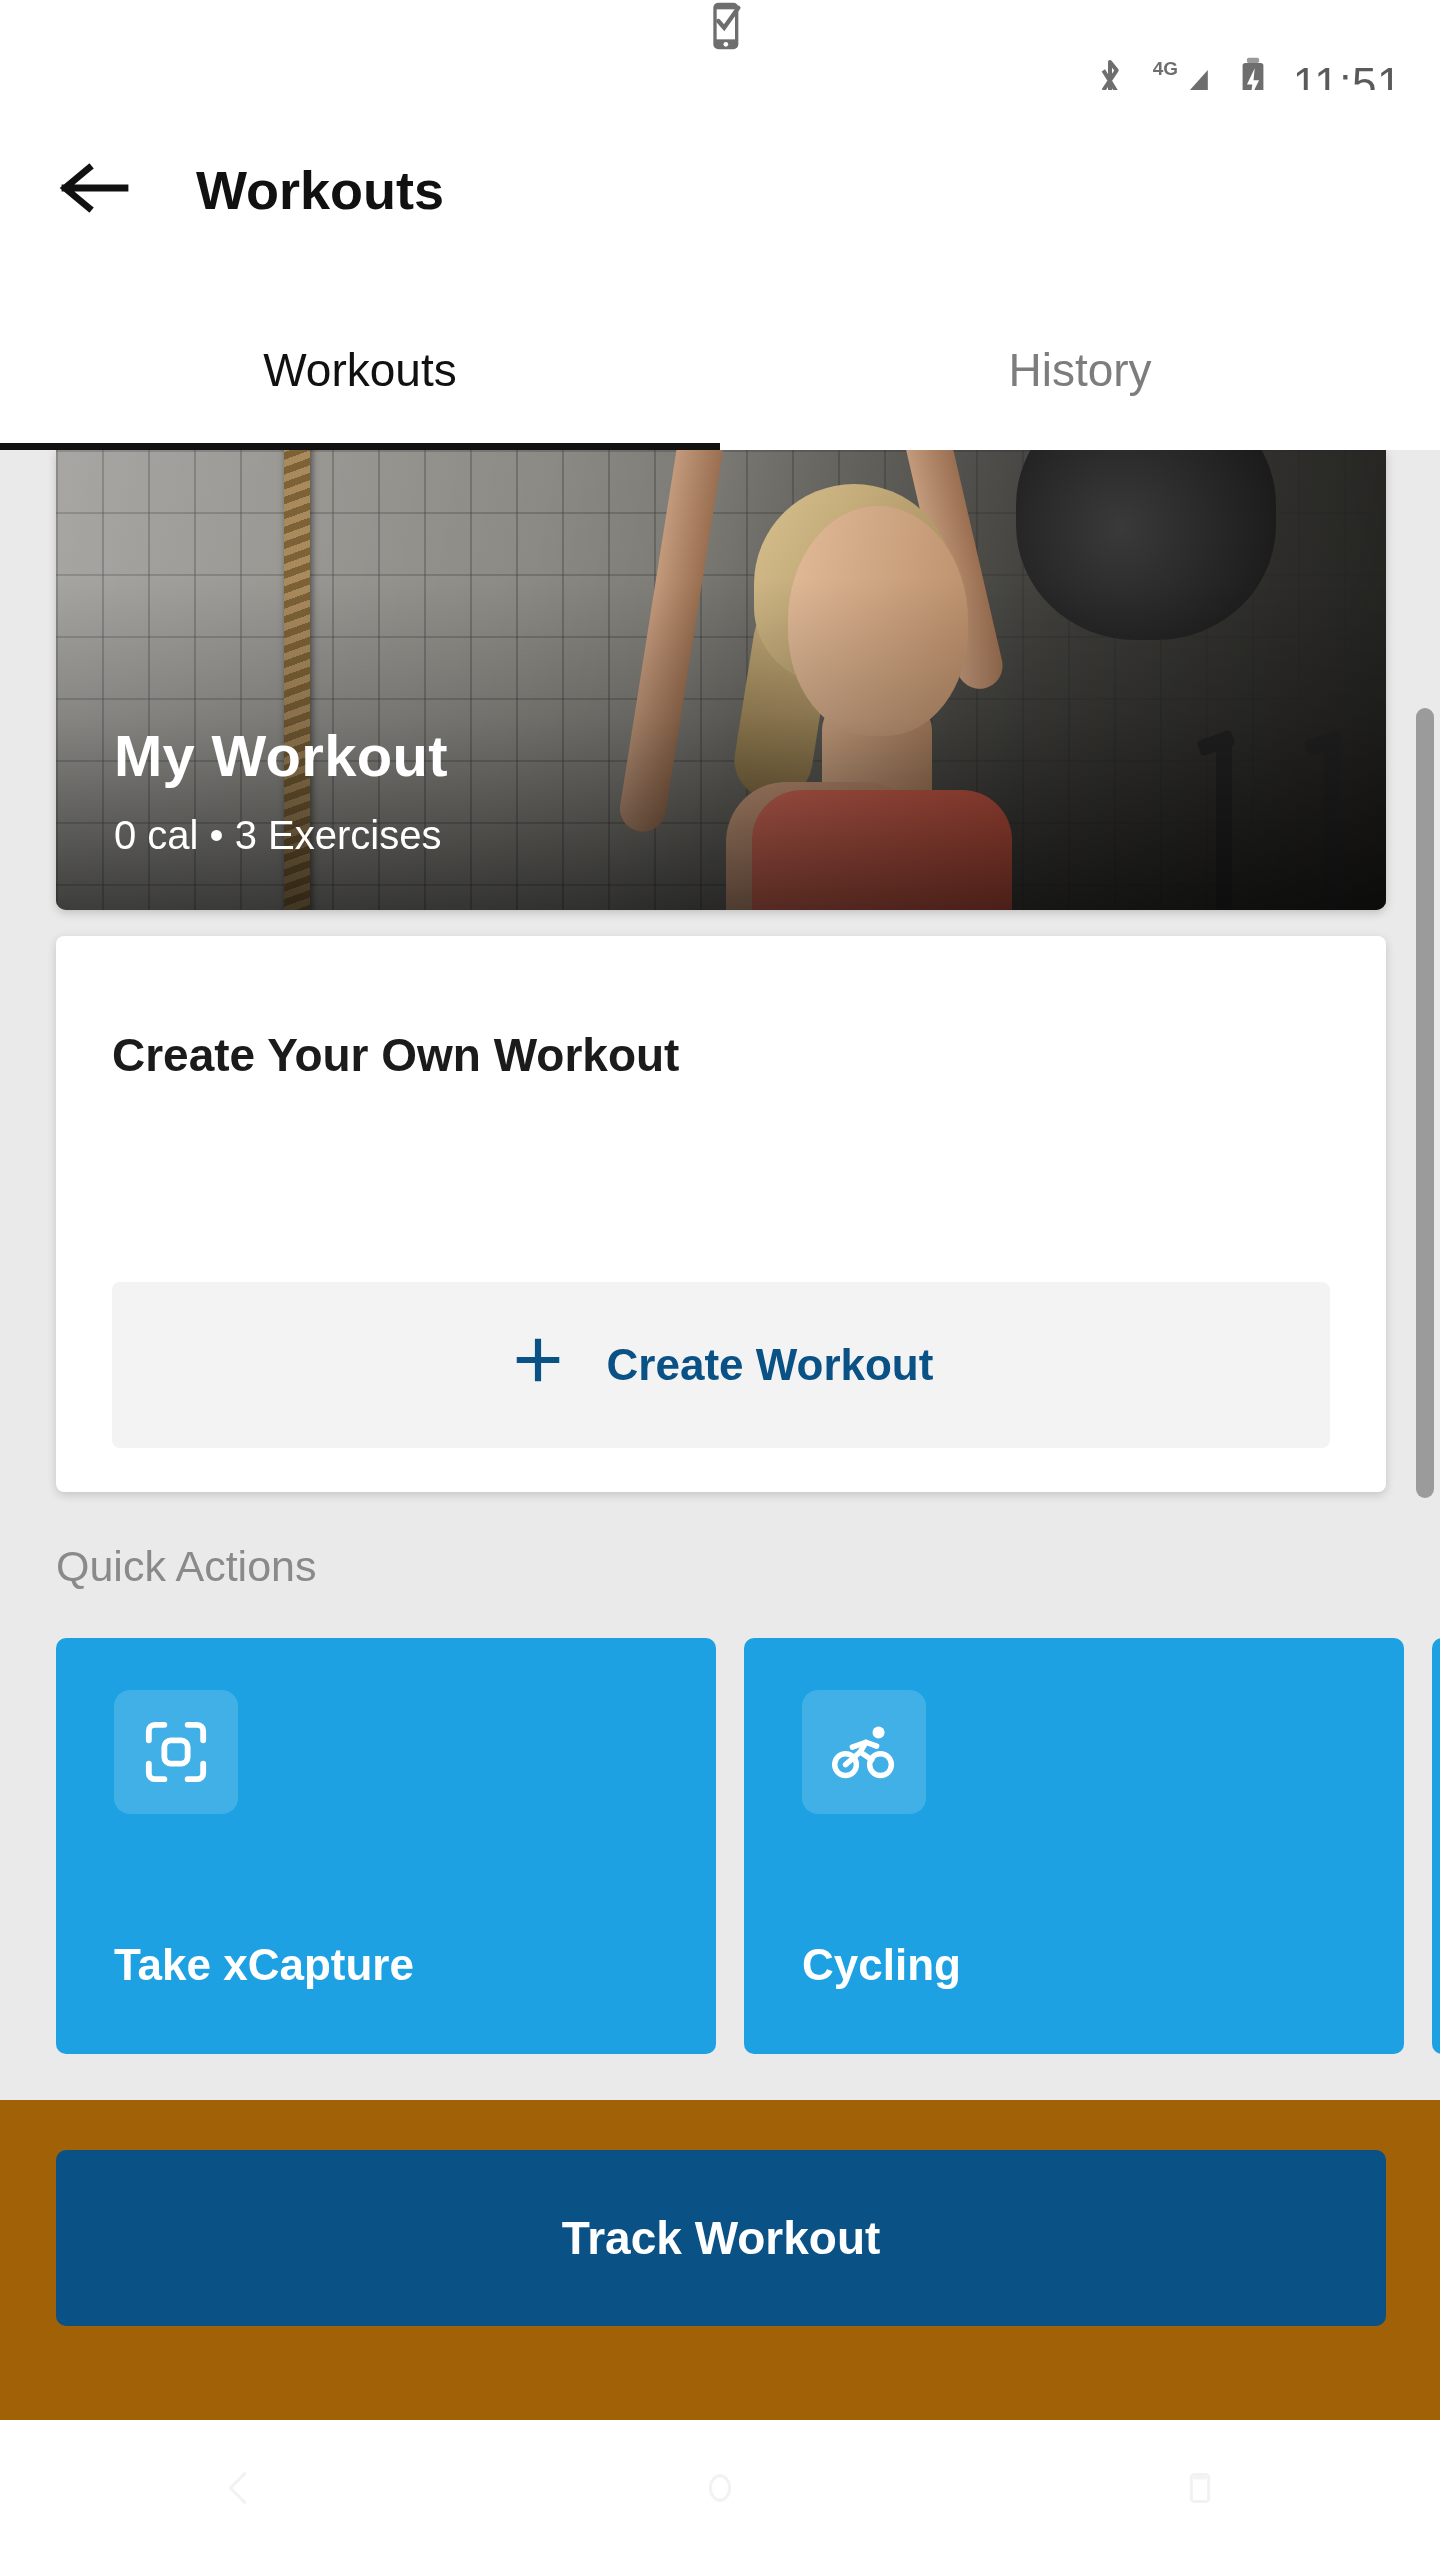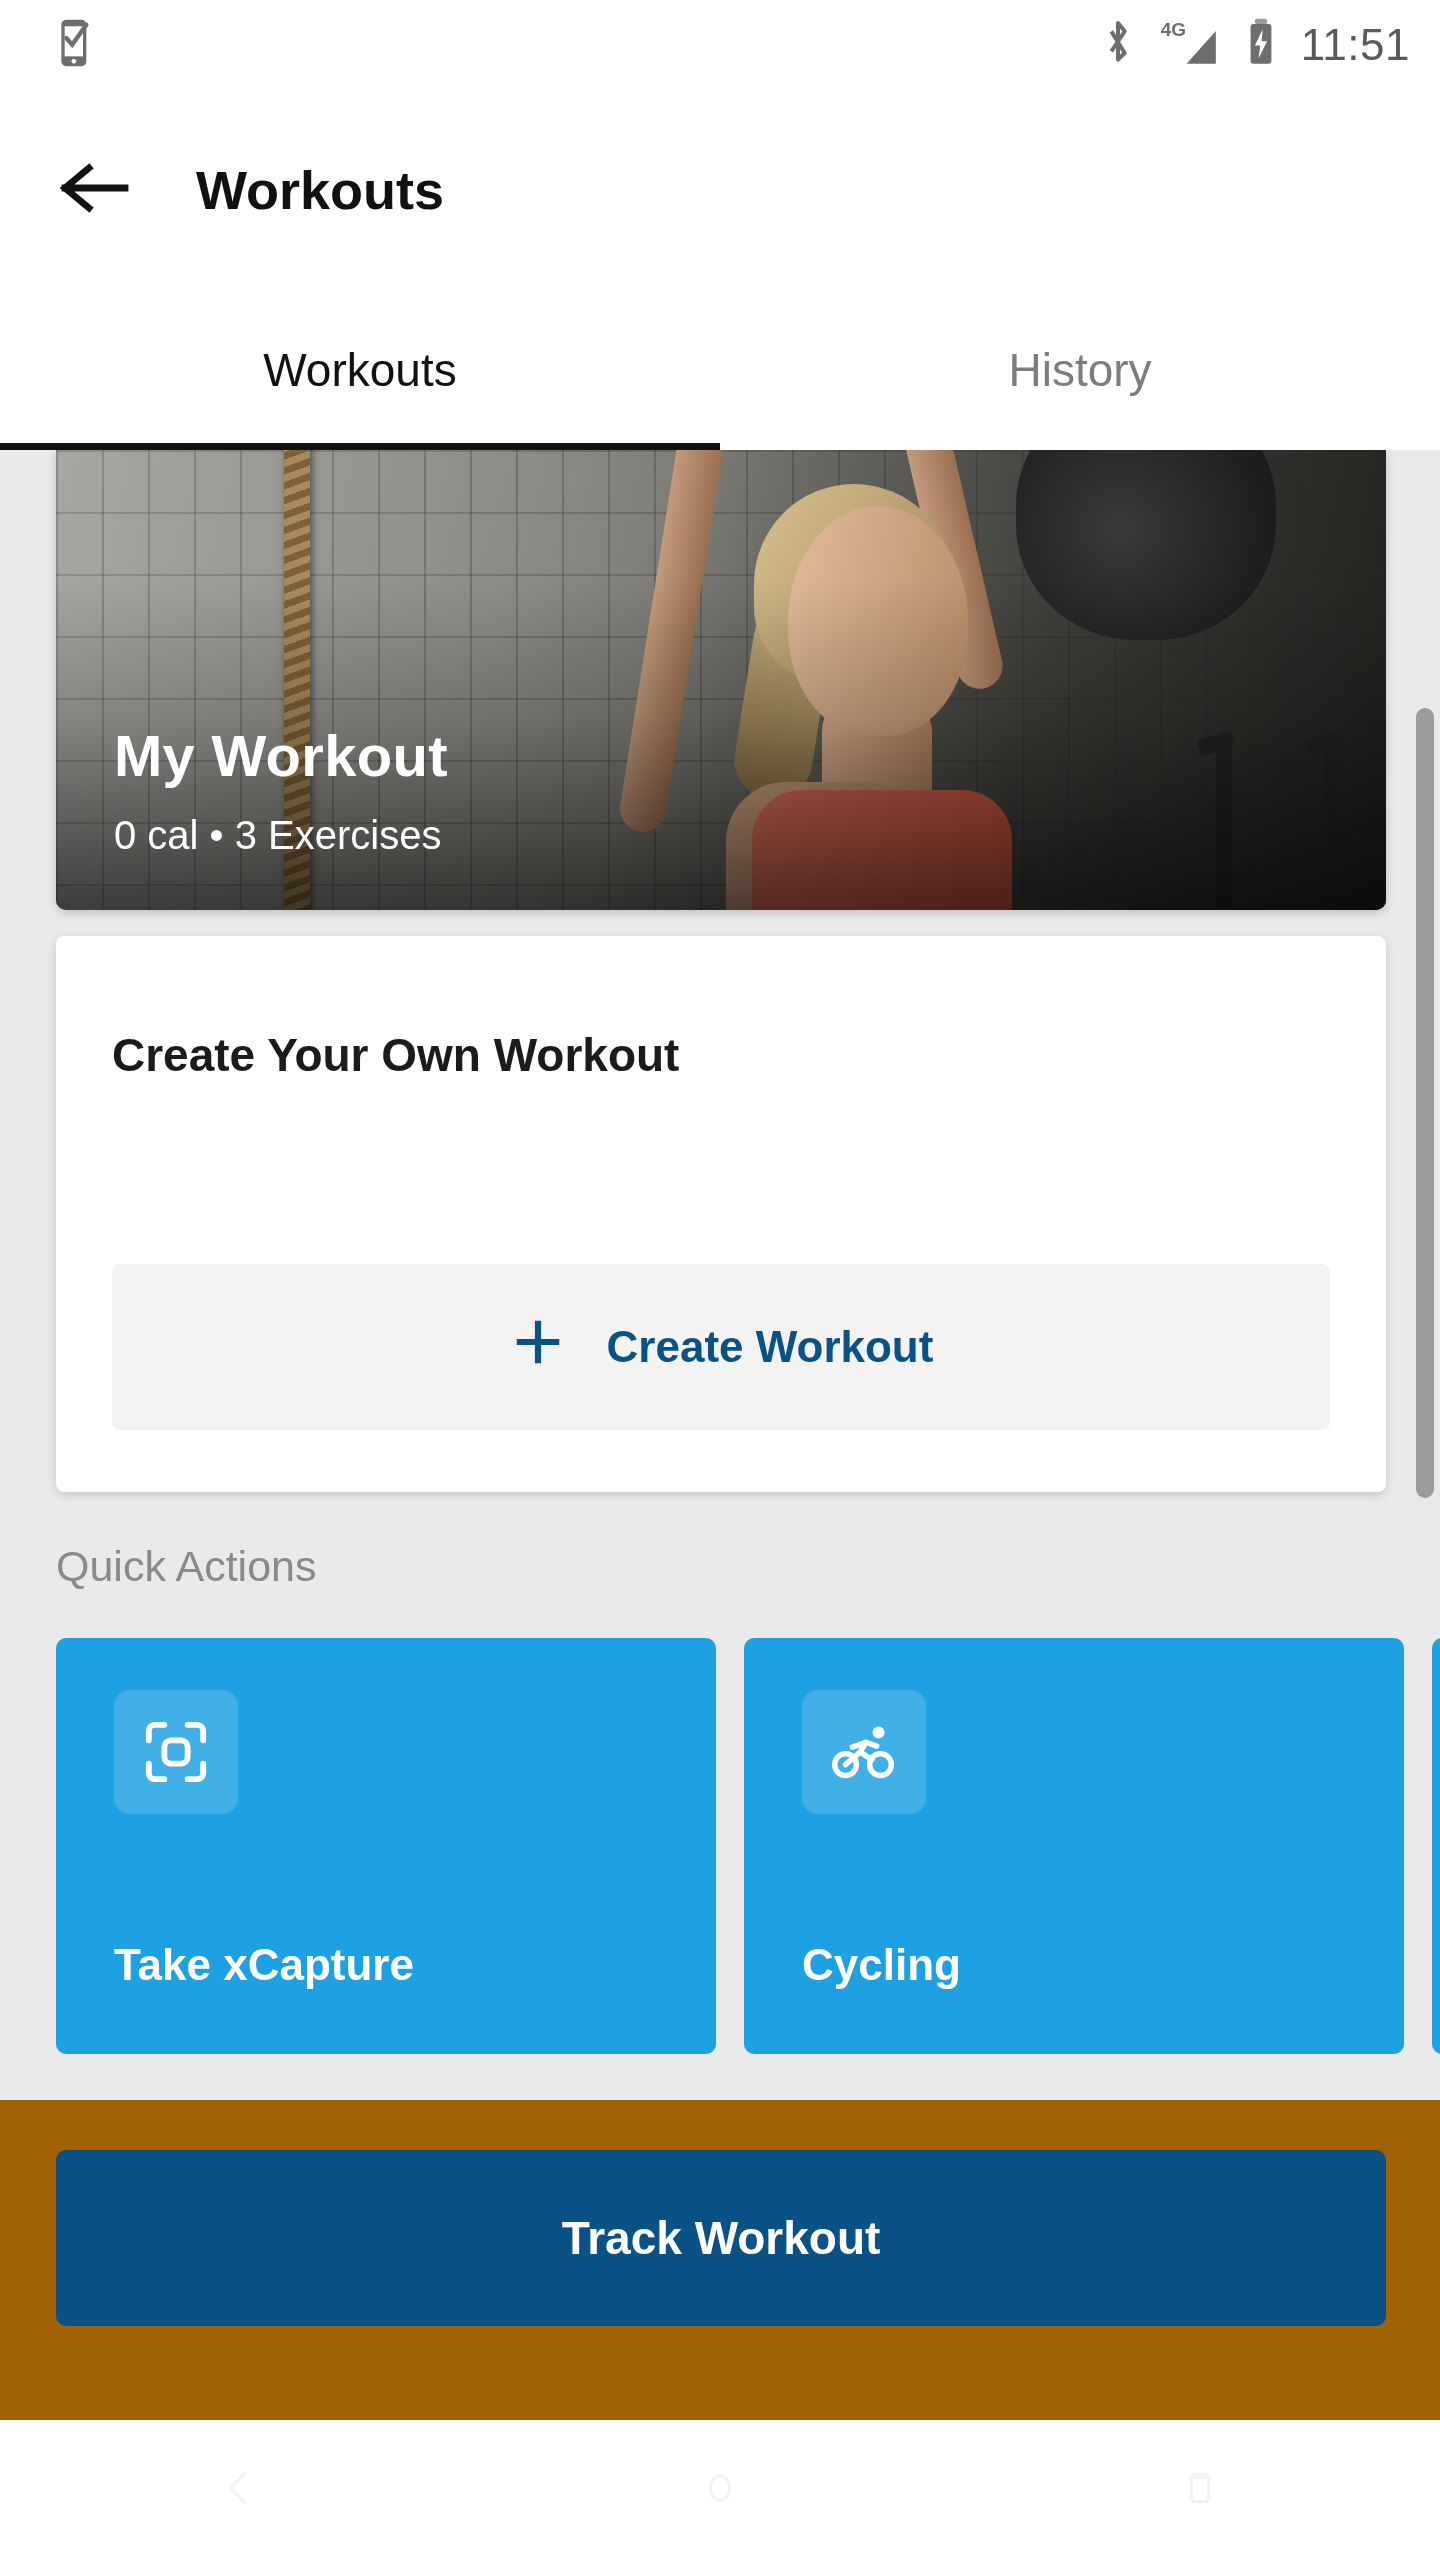--- a/index.html
+++ b/index.html
@@ -9,21 +9,22 @@
     font-family:"Liberation Sans", sans-serif;
     overflow:hidden;
   }
 
   .screen { position:relative; width:1440px; height:2560px; background:#EAEAEA; }
 
   
   .status-bar{
     position:absolute; top:0; left:0; width:1440px; height:90px;
     background:#ffffff; display:flex; align-items:center;
-    padding:0 30px 0 58px;
+    padding:0 38px 0 58px;
+    flex-direction:column;
   }
   .sb-left{ display:flex; align-items:center; gap:14px; }
   .sb-right{ margin-left:auto; display:flex; align-items:center; gap:24px; }
   .sb-clock{ font-size:44px; color:#5a5a5a; letter-spacing:0.5px; }
 
   
   .app-bar{
     position:absolute; top:90px; left:0; width:1440px; height:200px;
     background:#ffffff; display:flex; align-items:center;
   }
@@ -148,21 +149,21 @@
     position:absolute; top:486px; left:56px; width:1330px; height:556px;
     background:#fff; border-radius:8px;
     box-shadow:0 3px 10px rgba(0,0,0,.16);
     padding:92px 56px;
   }
   .create-title{ font-size:46px; font-weight:bold; color:#1b1b1b; }
   .create-desc{
     font-size:41px; color:#8a8a8a; line-height:1.32; margin-top:34px; max-width:1180px;
   }
   .create-btn{
-    position:absolute; left:56px; right:56px; bottom:62px; height:166px;
+    position:absolute; left:56px; right:56px; bottom:44px; height:166px;
     background:#F3F3F3; border-radius:8px;
     display:flex; align-items:center; justify-content:center; gap:40px;
     cursor:pointer;
   }
   .plus-icon{ color:#0A5186; font-size:66px; line-height:1; font-weight:300; }
   .create-btn-label{ font-size:44px; font-weight:bold; color:#0A5186; }
 
   
   .qa-title{
     position:absolute; top:1092px; left:56px;

